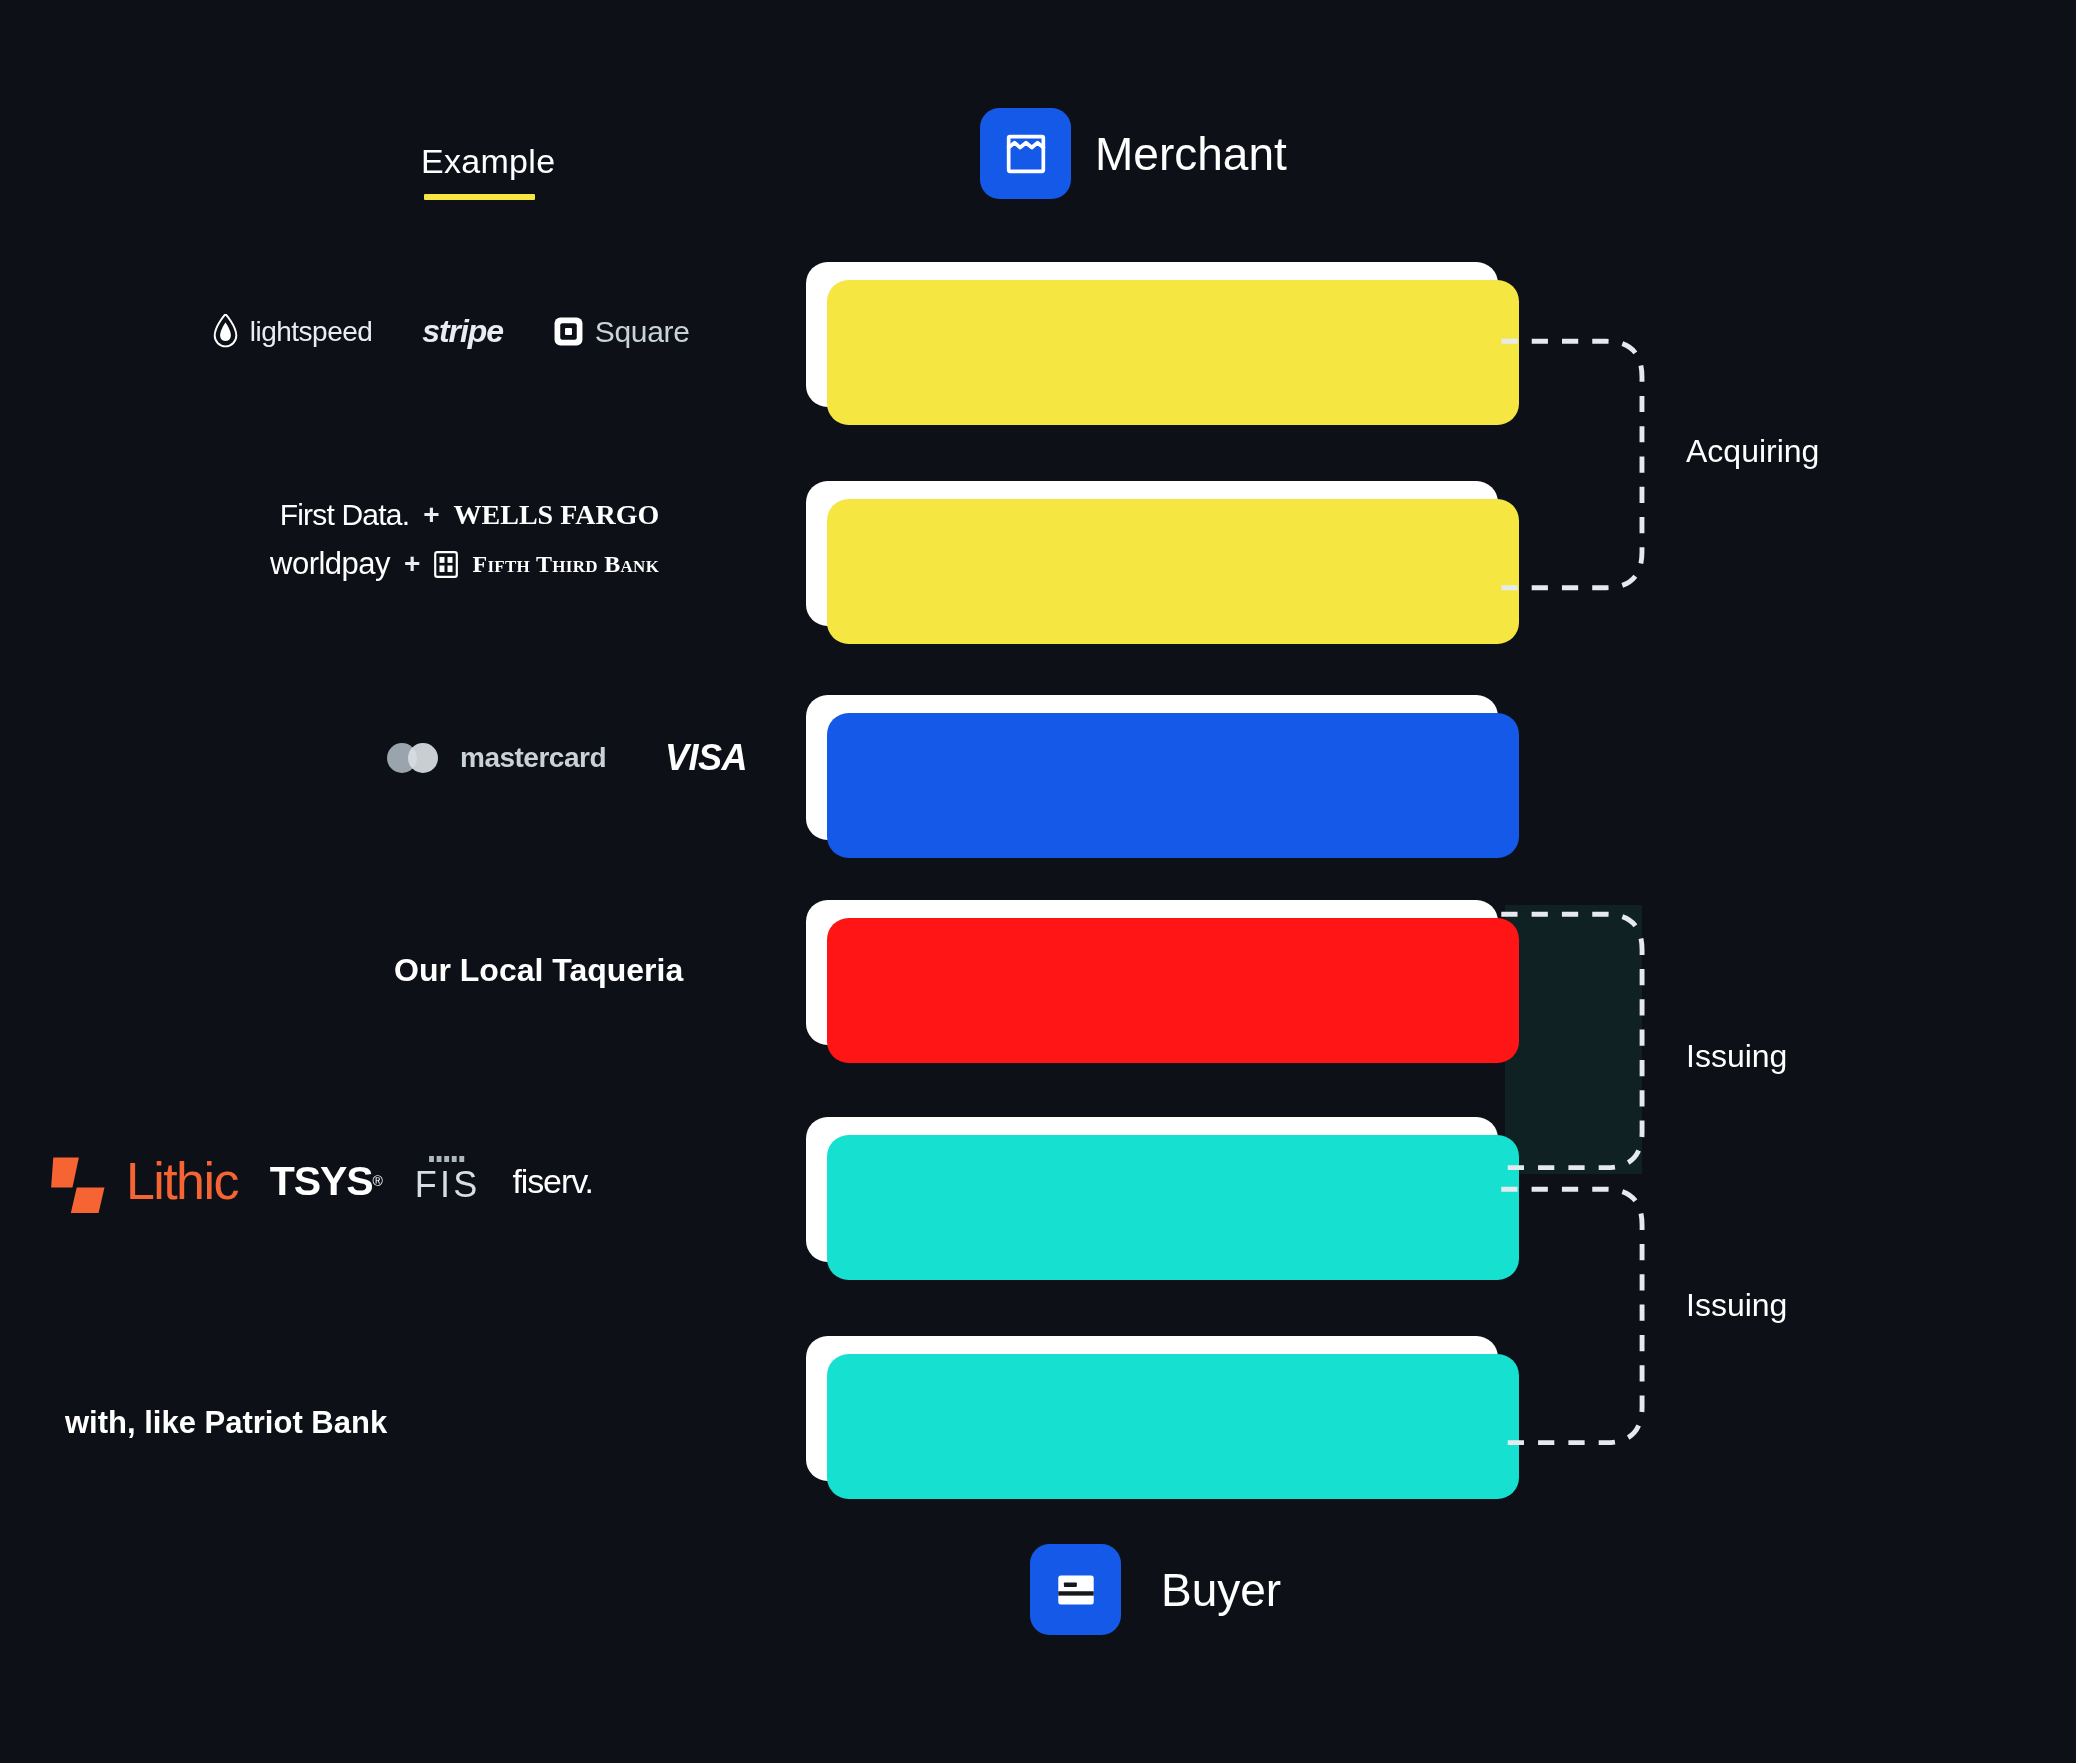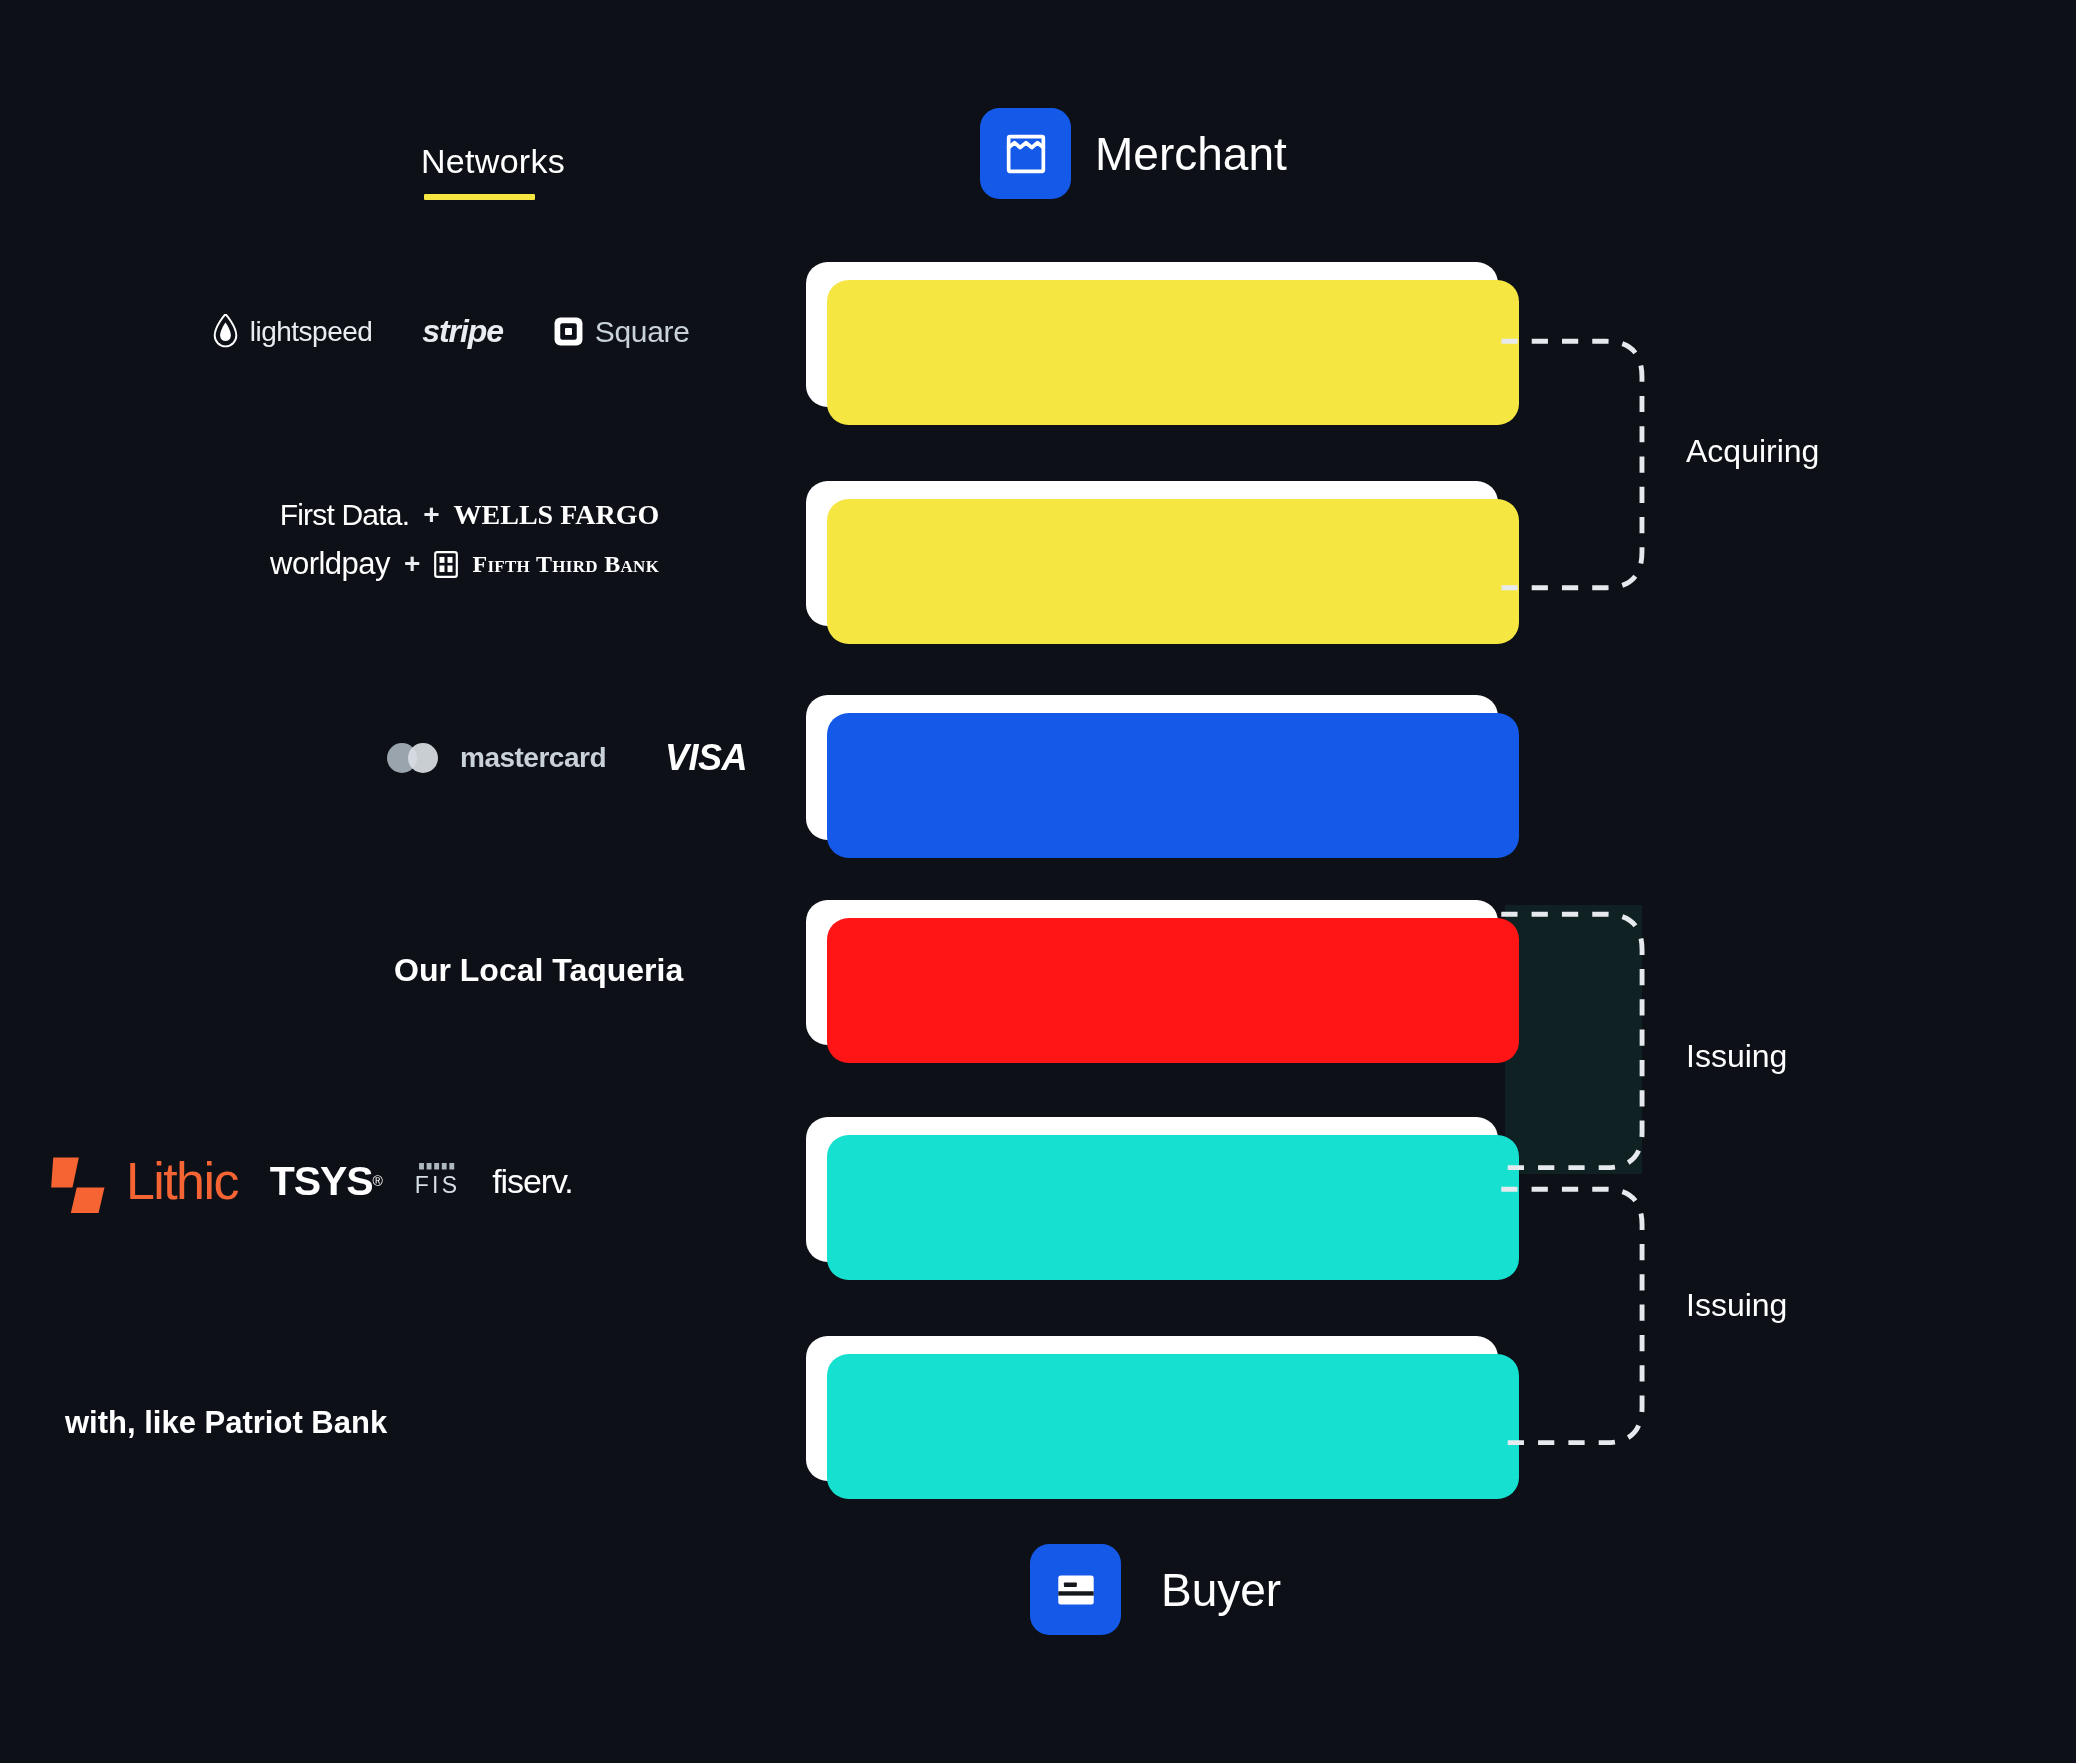--- a/index.html
+++ b/index.html
@@ -91,21 +91,21 @@
   
   #logos-cl{left:394px;top:952px;}
   #taqueria-text{font-size:32px;font-weight:bold;color:#ffffff;white-space:nowrap;}
 
   
   #logos-pr{left:49px;top:1149px;gap:32px;align-items:center;}
   #logo-lithic{gap:13px;align-items:center;}
   #lithic-text{font-size:52px;color:#F76434;letter-spacing:-1.6px;}
   #tsys-text{font-size:41px;font-weight:bold;color:#ffffff;letter-spacing:-1.1px;}
   #tsys-reg{font-size:14px;vertical-align:super;}
-  #fis-text{font-size:23px;color:#d6dde5;letter-spacing:3.2px;font-weight:500;}
+  #fis-text{font-size:36px;color:#d6dde5;letter-spacing:3.2px;font-weight:500;}
   #fiserv-text{font-size:34px;color:#ffffff;letter-spacing:-1.1px;font-weight:500;}
 
   
   #logos-sb{left:65px;top:1363px;width:714px;}
   #sb-note{font-size:31px;font-weight:bold;color:#ffffff;text-align:center;line-height:1.28;}
 
   
   .bracket-label{position:absolute;font-size:32px;color:#ffffff;white-space:nowrap;}
   #label-acquiring{left:1686px;top:433px;}
   #label-issuing-1{left:1686px;top:1038px;}
@@ -120,21 +120,21 @@
   svg.bracket{position:absolute;overflow:visible;z-index:5;}
 
   
   .ms-circle{width:30px;height:30px;border-radius:50%;}
 </style>
 </head>
 <body>
 
 <div class="stage">
 
-  <div class="abs" id="example-heading">Networks</div>
+  <div class="abs" id="example-heading">Example</div>
   <div class="abs" id="example-underline"></div>
 
   <div class="abs actor" id="merchant-actor">
     <div class="actor-icon">
       <svg width="52" height="52" viewBox="0 0 24 24" fill="none" stroke="#ffffff" stroke-width="1.7" stroke-linecap="round" stroke-linejoin="round">
         <rect x="4" y="4" width="16" height="16" rx="0.6"></rect>
         <path d="M4 9 l2.7 -2.2 L9.3 9 L12 6.8 L14.7 9 L17.3 6.8 L20 9"></path>
       </svg>
     </div>
     <div class="actor-label">Merchant</div>

